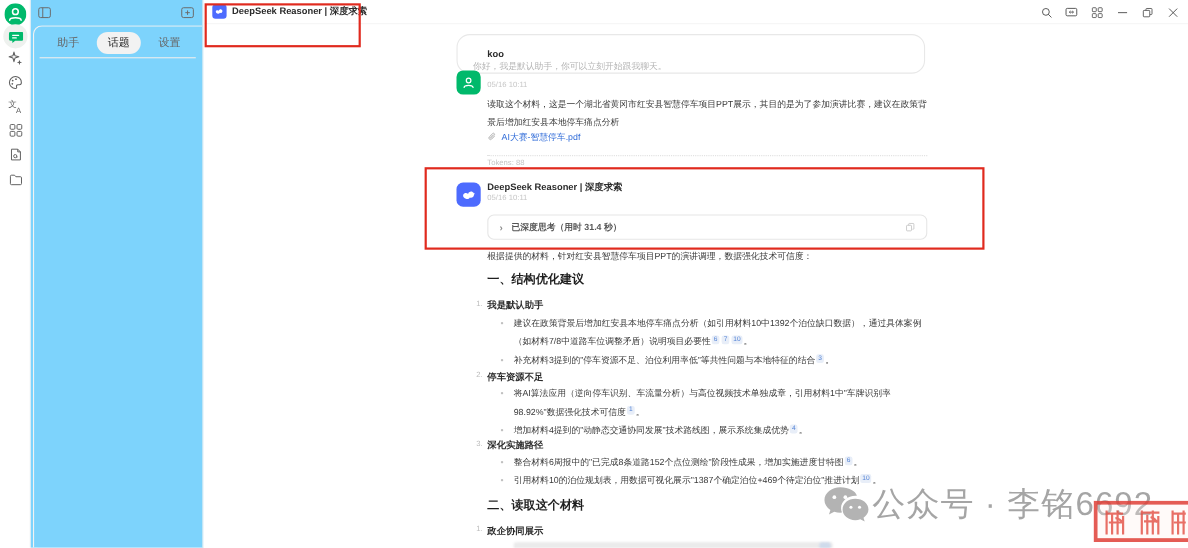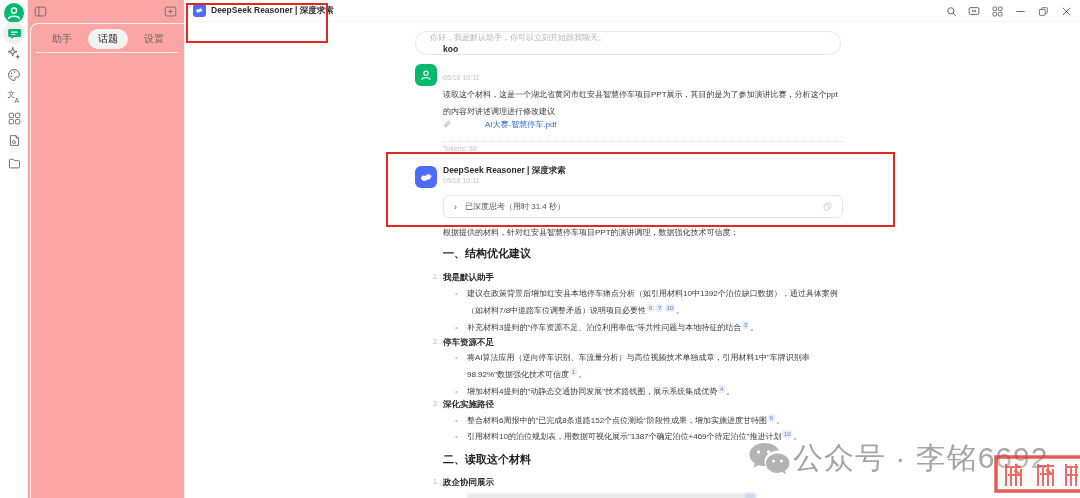--- a/index.html
+++ b/index.html
@@ -10,21 +10,21 @@
     -webkit-font-smoothing:antialiased;
   }
   svg { display:block; }
 
   
   .rail { position:absolute; left:0; top:0; width:28px; height:498px; background:#fff; border-right:1px solid #f0f0f0; }
   .rail-btn { position:absolute; left:3px; width:22px; height:22px; display:flex; align-items:center; justify-content:center; border-radius:50%; cursor:pointer; }
   .rail-btn.active { background:#eef1ee; }
 
   
-  .sidebar { position:absolute; left:28px; top:0; width:157px; height:498px; background:#fca5a5; border-right:1px solid #f0f0f0; }
+  .sidebar { position:absolute; left:28px; top:0; width:157px; height:498px; background:#7dd3fc; border-right:1px solid #f0f0f0; }
   .side-top-btn { position:absolute; top:5px; width:14px; height:14px; cursor:pointer; }
   .side-card-edge { position:absolute; left:2px; top:23px; right:0; bottom:0; border-top:1px solid #f2f2f2; border-left:1px solid #f2f2f2; border-top-left-radius:8px; }
   .tabs { position:absolute; left:6px; top:29px; width:148px; height:20px; display:flex; align-items:center; justify-content:space-between; padding:0 8px; }
   .tab { font-size:10px; color:#666; padding:3px 10px; border-radius:10px; cursor:pointer; white-space:nowrap; }
   .tab.active { background:#f2f2f2; color:#222; }
   .tabs-divider { position:absolute; left:8px; top:52px; width:142px; border-top:1px solid #ededed; }
   .topic-pill { position:absolute; left:5px; top:58px; width:145px; height:24px; border:1px solid #f0c6c6; border-radius:12px; display:flex; align-items:center; padding:0 8px 0 11px; cursor:pointer; background:#fff; }
   .topic-label { font-size:8px; color:#9c4f4f; flex:1; white-space:nowrap; overflow:hidden; }
   .topic-close { font-size:9px; color:#b9b9b9; cursor:pointer; }
 
@@ -32,38 +32,38 @@
   .main { position:absolute; left:185px; top:0; right:0; height:498px; background:#fff; }
   .main-header { position:absolute; left:0; top:0; right:0; height:22px; border-bottom:1px solid #f5f5f5; }
   .header-tab { position:absolute; left:8px; top:4px; display:flex; align-items:center; gap:5px; cursor:pointer; }
   .mini-whale { width:13px; height:13px; border-radius:3px; background:#4d6bfe; display:flex; align-items:center; justify-content:center; }
   .header-title { font-size:8.5px; font-weight:bold; color:#2b2b2b; white-space:nowrap; }
   .win-controls { position:absolute; right:8px; top:0; height:22px; display:flex; align-items:center; gap:11px; }
   .win-btn { width:12px; height:12px; display:flex; align-items:center; justify-content:center; cursor:pointer; color:#4a4a4a; }
 
   
   .col { position:absolute; left:415px; top:0; width:430px; height:498px; }
-  .greeting { position:absolute; left:0; top:31px; width:426px; height:24px; border:1px solid #e8e8e8; border-radius:12px; display:flex; align-items:flex-start; padding-left:14px; }
+  .greeting { position:absolute; left:0; top:31px; width:426px; height:36px; border:1px solid #e8e8e8; border-radius:12px; display:flex; align-items:flex-end; padding-left:14px; }
   .greeting span { font-size:8px; color:#b5b5b5; }
 
   .avatar { position:absolute; left:0; width:22px; height:22px; border-radius:6px; display:flex; align-items:center; justify-content:center; }
   .avatar.green { background:#00b96b; }
   .avatar.blue  { background:#4d6bfe; }
   .msg-name { position:absolute; left:28px; font-size:8.5px; font-weight:bold; color:#2b2b2b; white-space:nowrap; }
   .msg-time { position:absolute; left:28px; font-size:7px; color:#c6c6c6; white-space:nowrap; }
   .msg-text { position:absolute; left:28px; width:402px; font-size:8px; line-height:17px; color:#3a3a3a; }
   .attach { position:absolute; left:28px; top:119px; display:flex; align-items:center; gap:4px; cursor:pointer; }
-  .attach-label { font-size:8px; color:#2f6bd8;margin-left:29px; }
+  .attach-label { font-size:8px; color:#2f6bd8; }
 
   .tok-divider { position:absolute; left:28px; top:141px; width:400px; border-top:1px dotted #e2e2e2; }
   .tok-label { position:absolute; left:28px; top:145px; font-size:7px; color:#c4c4c4; }
 
   .think-bar { position:absolute; left:28px; top:195px; width:400px; height:23px; border:1px solid #e6e6e6; border-radius:6px; background:#fff; display:flex; align-items:center; padding:0 10px; cursor:pointer; }
   .think-chevron { font-size:9px; color:#8a8a8a; margin-right:8px; font-weight:bold; }
-  .think-label { font-size:8px; color:#555; flex:1; }
+  .think-label { font-size:8px; color:#555; flex:1;font-weight:bold; }
 
   .intro { position:absolute; left:28px; top:227px; font-size:8px; color:#3a3a3a; white-space:nowrap; }
   .h-sec { position:absolute; left:28px; font-size:11px; font-weight:bold; color:#1f1f1f; white-space:nowrap; }
   .item-head { position:absolute; }
   .item-num { position:absolute; left:18px; font-size:7px; color:#bbb; top:1px; }
   .item-title { position:absolute; left:28px; font-size:8.5px; font-weight:bold; color:#2b2b2b; white-space:nowrap; }
   .bullet { position:absolute; left:40px; width:390px; }
   .bullet .dot { position:absolute; left:0; top:0; font-size:8px; color:#c0c0c0; line-height:17px; }
   .bullet .btxt { display:block; margin-left:12px; font-size:8px; line-height:17px; color:#3a3a3a; }
   .cite { display:inline-block; min-width:7px; padding:0 1.5px; margin:0 1px; text-align:center; font-size:6px; line-height:8px; background:#e8eef8; color:#5584d6; border-radius:2px; position:relative; top:-3px; cursor:pointer; }
@@ -223,21 +223,21 @@
   </div>
 
   <div class="avatar green" style="top:64px">
     <svg width="14" height="14" viewBox="0 0 20 20">
       <circle cx="10" cy="7.4" r="3" fill="none" stroke="#fff" stroke-width="1.6"></circle>
       <path d="M4.2 16.5 C4.2 12.8 15.8 12.8 15.8 16.5" fill="none" stroke="#fff" stroke-width="1.6" stroke-linecap="round"></path>
     </svg>
   </div>
   <div class="msg-name" style="top:44px">koo</div>
   <div class="msg-time" style="top:74px">05/16 10:11</div>
-  <div class="msg-text" style="top:86px">读取这个材料，这是一个湖北省黄冈市红安县智慧停车项目PPT展示，其目的是为了参加演讲比赛，分析这个ppt的内容对讲述调理进行修改建议</div>
+  <div class="msg-text" style="top:86px">读取这个材料，这是一个湖北省黄冈市红安县智慧停车项目PPT展示，其目的是为了参加演讲比赛，建议在政策背景后增加红安县本地停车痛点分析</div>
   <div class="attach">
     <svg width="9" height="9" viewBox="0 0 16 16">
       <path d="M11.5 7 L7 11.5 a2.6 2.6 0 0 1 -3.7 -3.7 L8.6 2.5 a1.8 1.8 0 0 1 2.6 2.6 L6.4 9.9 a0.9 0.9 0 0 1 -1.3 -1.3 L9.2 4.5" fill="none" stroke="#9a9a9a" stroke-width="1.1" stroke-linecap="round"></path>
     </svg>
     <span class="attach-label">AI大赛-智慧停车.pdf</span>
   </div>
 
   <div class="tok-divider"></div>
   <div class="tok-label">Tokens: 88</div>
 

